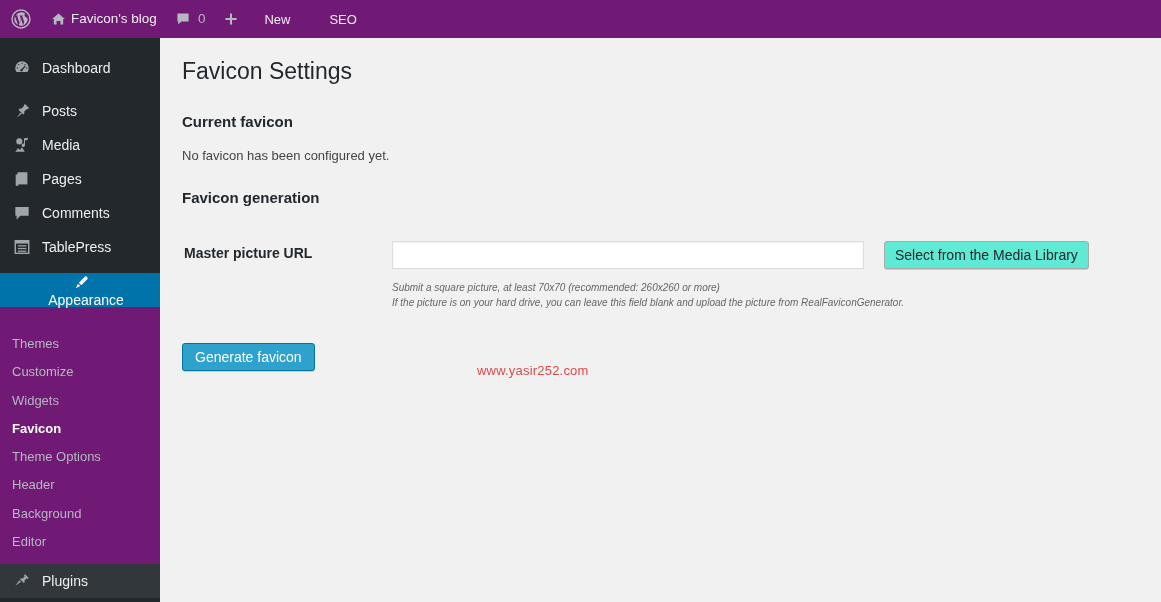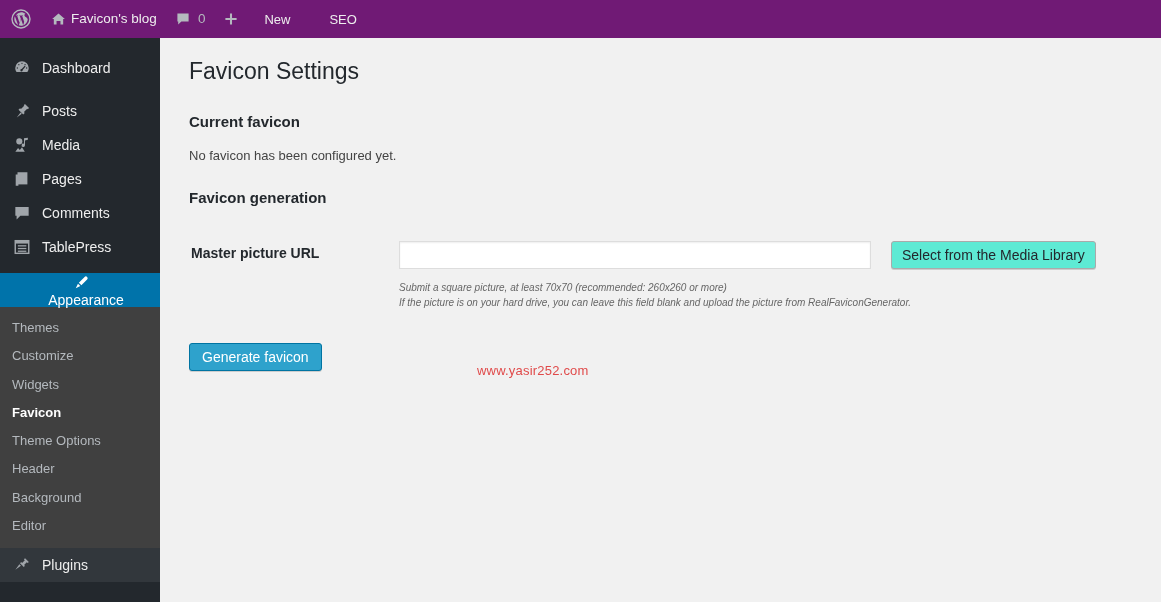--- a/index.html
+++ b/index.html
@@ -94,22 +94,22 @@
     border-top: 8px solid transparent;
     border-bottom: 8px solid transparent;
     border-right: 8px solid #f1f1f1;
   }
   .menu-item.dark {
     background: #32373c;
   }
 
   
   .submenu {
-    background: #404040;
-    padding: 7px 0 8px 0;
+    background: #701a75;
+    padding: 23px 0 8px 0;
   }
   .sub-item {
     display: block;
     padding: 6px 0 6px 12px;
     font-size: 13px;
     color: #b4b9be;
     line-height: 1.25;
     cursor: pointer;
   }
   .sub-item.active {
@@ -119,21 +119,20 @@
 
   
   #content {
     position: absolute;
     top: 38px;
     left: 160px;
     width: 1001px;
     height: 564px;
     background: #f1f1f1;
     overflow: hidden;
-    padding-left: 7px;
   }
   .wrap { padding: 10px 20px 0 22px; }
 
   h1.page-title {
     font-size: 23px;
     font-weight: 400;
     color: #23282d;
     line-height: 29px;
     padding: 9px 0 4px 0;
     margin: 0;

